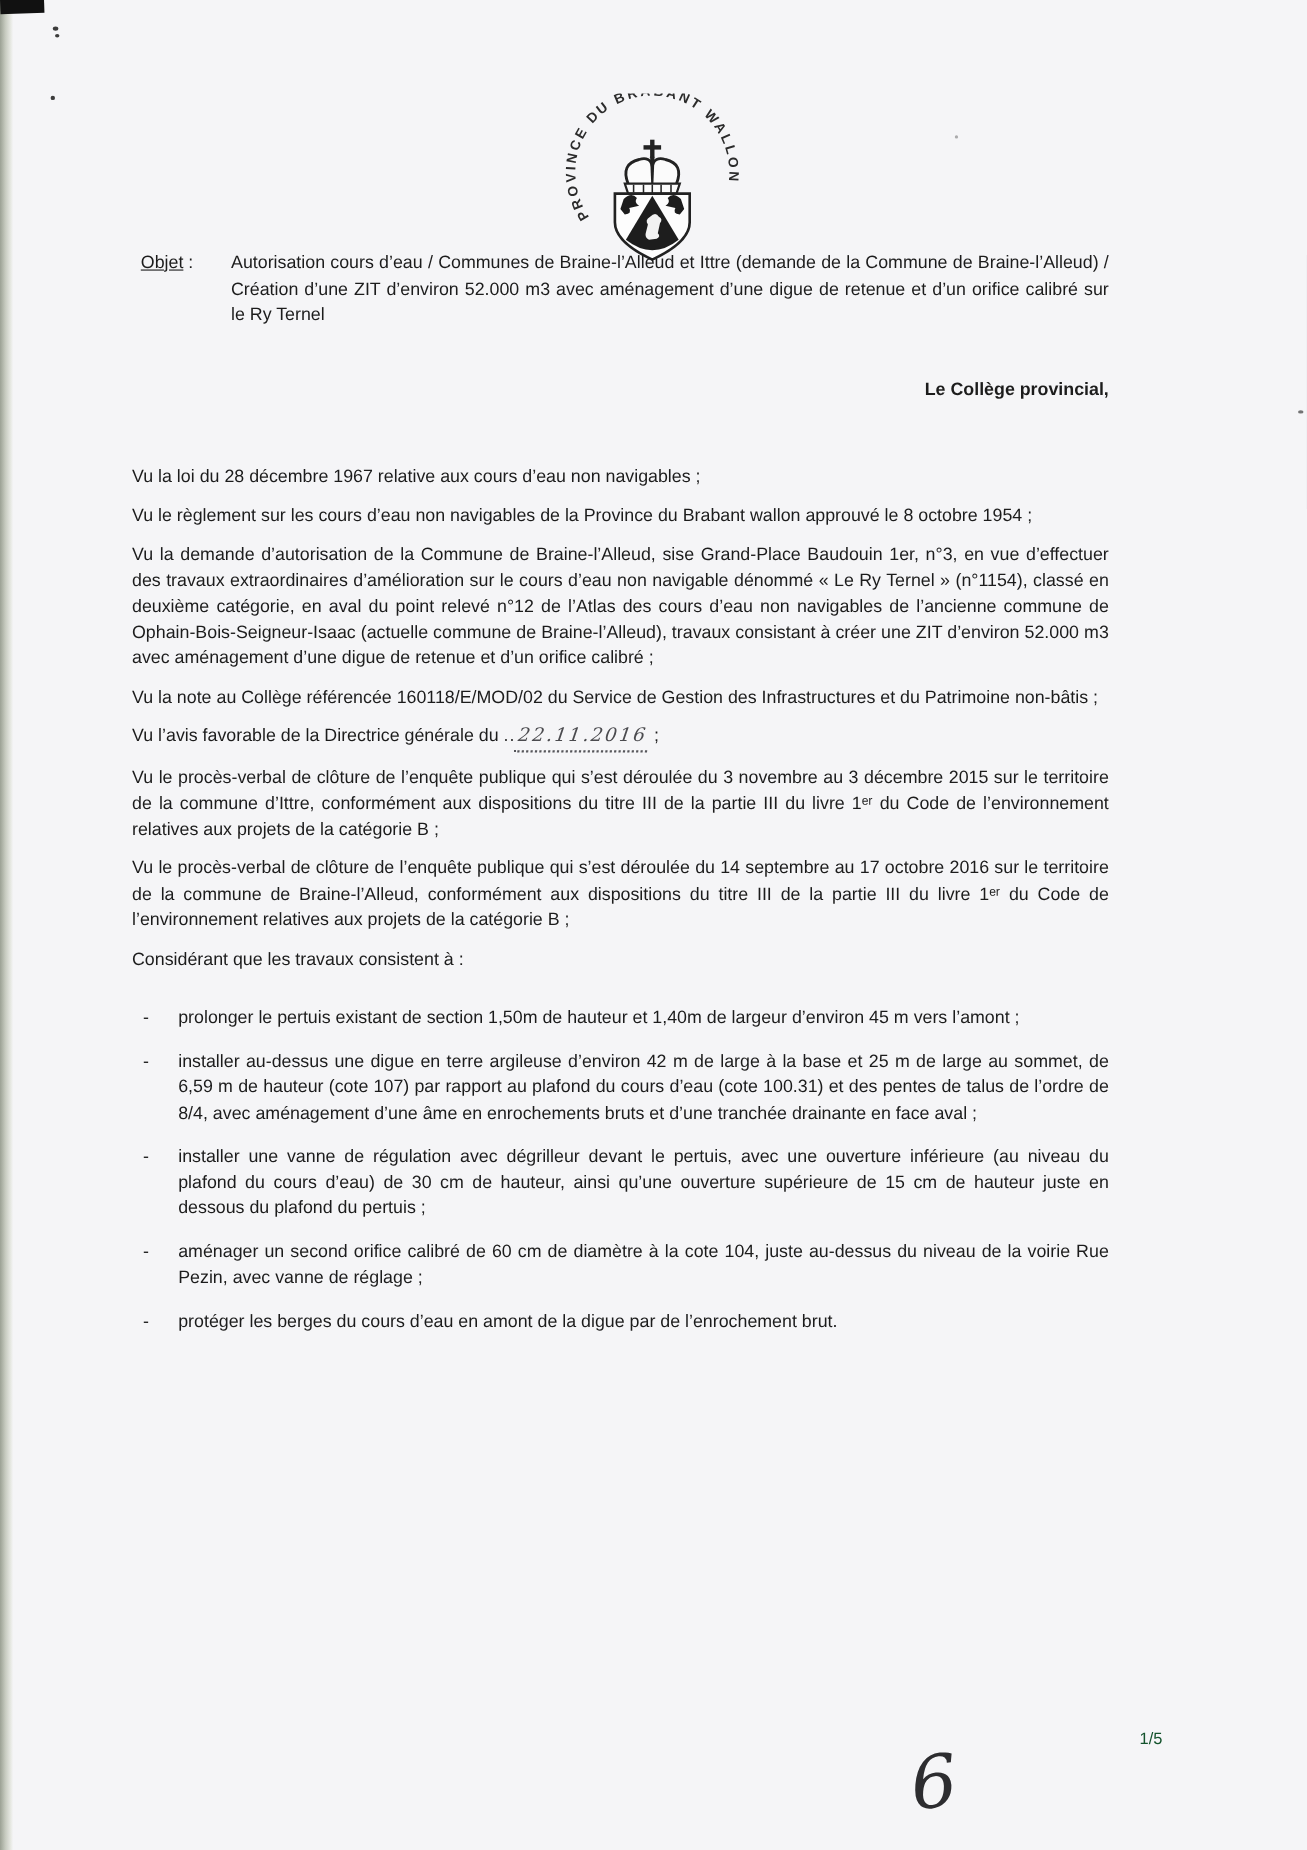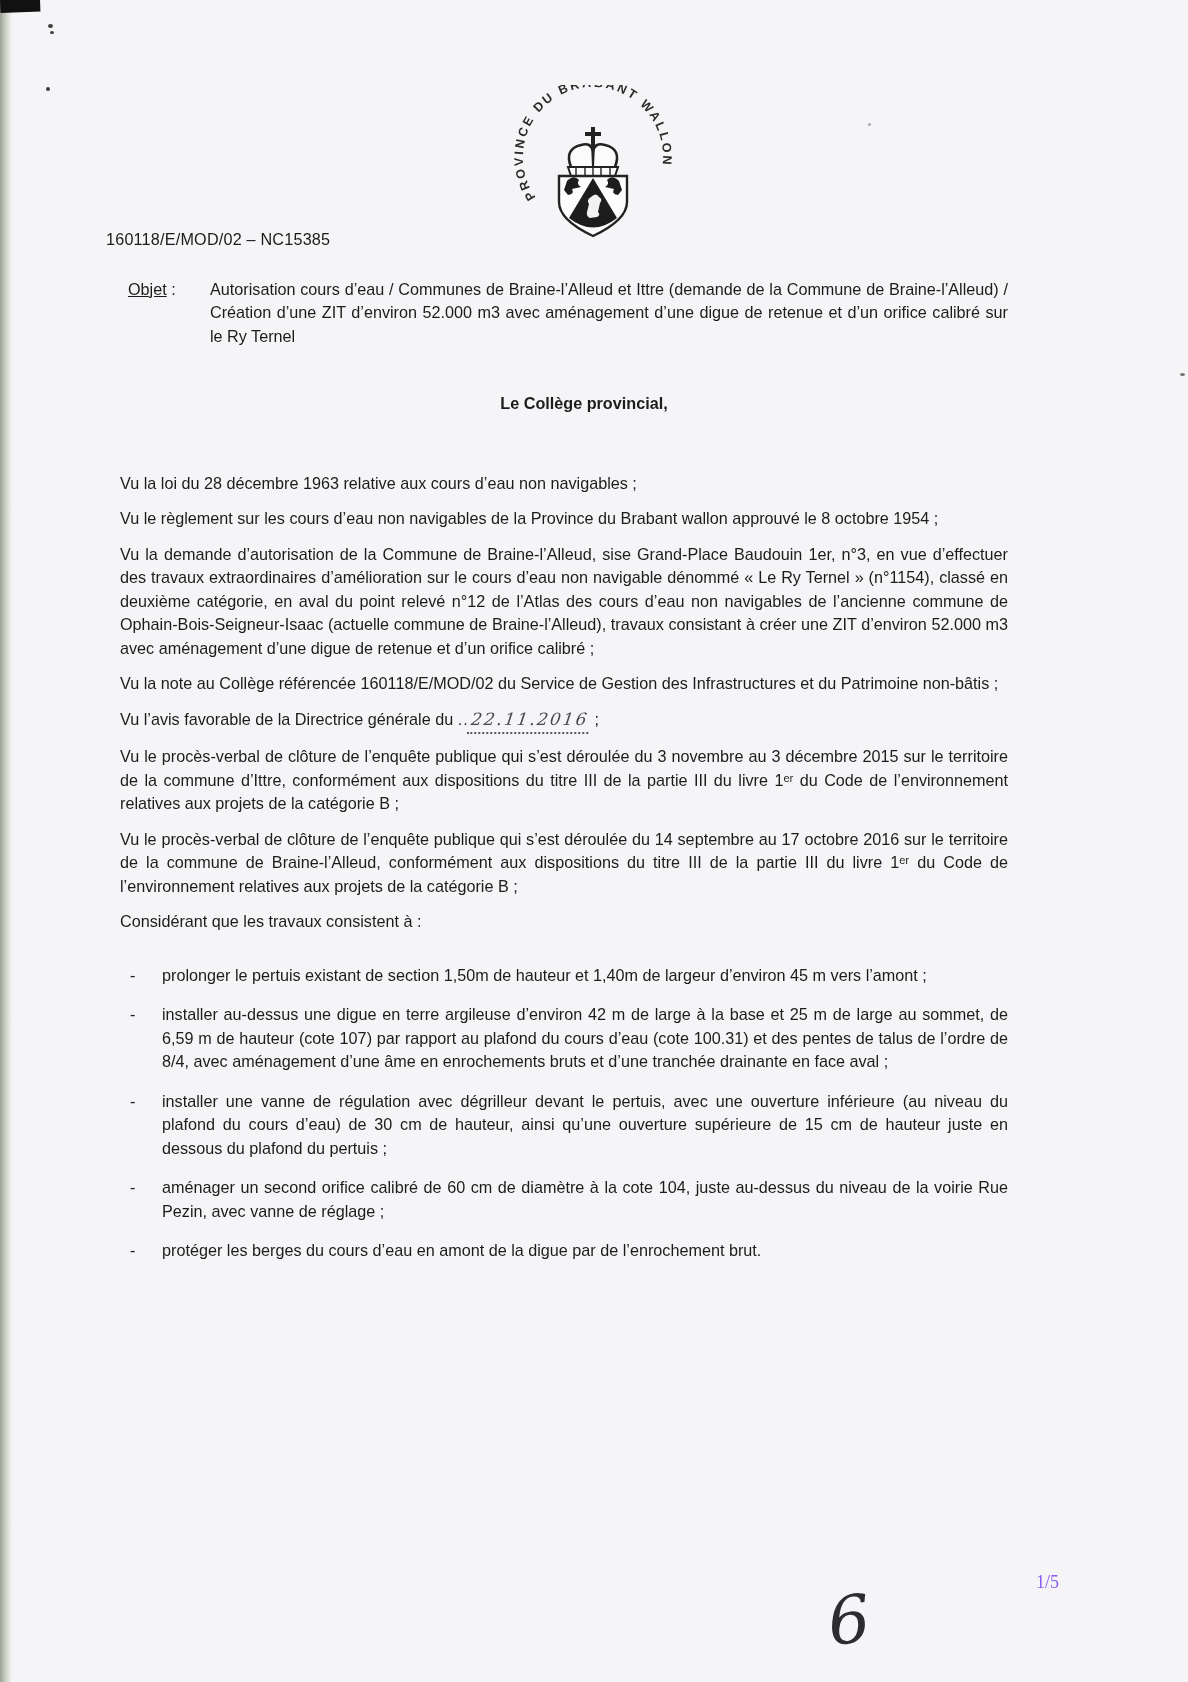--- a/index.html
+++ b/index.html
@@ -27,37 +27,37 @@
   .coa svg{width:100%;height:100%;}
   .coa .arc-text{font-family:"Liberation Sans","DejaVu Sans",sans-serif;font-size:12.5px;font-weight:600;letter-spacing:2.4px;fill:#2b2b2b;}
 
   
   .content{position:absolute;left:120px;top:228px;width:888px;font-size:16.2px;line-height:23.5px;}
   .ref{margin:0 0 26px -14px;letter-spacing:.2px;}
   .objet{display:flex;margin:0 0 44px 8px;}
   .objet .label-wrap{flex:0 0 80px;white-space:nowrap;}
   .objet .label{font-weight:normal;text-decoration:underline;}
   .objet .objet-text{flex:1;text-align:justify;margin-left:2px;}
-  .heading{text-align:center;font-weight:bold;margin:0 0 56px 40px;}
+  .heading{text-align:right;font-weight:bold;margin:0 0 56px 40px;}
   p.para{margin:0 0 12px 0;text-align:justify;}
   p.para.last{margin-bottom:30px;}
   .avis{margin:0 0 12px 0;}
   .handwritten-date{
     font-family:"DejaVu Serif",serif;font-style:italic;
     color:#4b4b4f;letter-spacing:2px;font-size:17px;
     border-bottom:2px dotted #55555a;
     display:inline-block;transform:skewX(-8deg);padding:0 2px;
   }
   .dots{letter-spacing:1px;color:#333;}
   .dash-list .li{display:flex;margin:0 0 16px 8px;}
   .dash-list .dash{flex:0 0 32px;text-align:left;padding-left:2px;}
   .dash-list .li-text{flex:1;text-align:justify;}
 
   
-  .page-number{position:absolute;left:1036px;top:1572px;font-size:18px;font-family:Liberation Serif, serif;color:#8b5cf6;}
+  .page-number{position:absolute;left:1036px;top:1572px;font-size:15px;font-family:Liberation Sans, sans-serif;color:#14532d;}
   .handwritten-six{
     position:absolute;left:828px;top:1588px;
     font-family:"DejaVu Serif",serif;font-style:italic;font-weight:400;
     font-size:66px;color:#2d2d30;transform:rotate(-6deg);line-height:1;
   }
 </style>
 </head>
 <body>
 
 <div class="page">
@@ -88,30 +88,29 @@
       <path d="M86 91 h68 v26 q0 18 -34 34 q-34 -16 -34 -34 z" fill="#fdfdfd" stroke="#222" stroke-width="2.4"></path>
       <path d="M120 93 L96 133 Q120 152 144 133 Z" fill="#1d1d1d"></path>
       <use href="#grif"></use>
       <use href="#grif" transform="translate(240,0) scale(-1,1)"></use>
       <path d="M118 112 q5 -5 8 0 q4 2 1 6 l-2 9 q3 3 -1 5 l-7 1 q-4 -2 -3 -6 l2 -8 q-3 -4 2 -7 z" fill="#f2f2f2"></path>
     </svg>
   </div>
 
   <div class="content">
 
-    <div class="ref">160118/E/MOD/02 – NC15385</div>
 
     <div class="objet">
       <div class="label-wrap"><span class="label">Objet</span><span> :</span></div>
       <div class="objet-text">Autorisation cours d’eau / Communes de Braine-l’Alleud et Ittre (demande de la Commune de Braine-l’Alleud) / Création d’une ZIT d’environ 52.000 m3 avec aménagement d’une digue de retenue et d’un orifice calibré sur le Ry Ternel</div>
     </div>
 
     <div class="heading">Le Collège provincial,</div>
 
-    <p class="para">Vu la loi du 28 décembre 1963 relative aux cours d’eau non navigables ;</p>
+    <p class="para">Vu la loi du 28 décembre 1967 relative aux cours d’eau non navigables ;</p>
     <p class="para">Vu le règlement sur les cours d’eau non navigables de la Province du Brabant wallon approuvé le 8 octobre 1954 ;</p>
     <p class="para">Vu la demande d’autorisation de la Commune de Braine-l’Alleud, sise Grand-Place Baudouin 1er, n°3, en vue d’effectuer des travaux extraordinaires d’amélioration sur le cours d’eau non navigable dénommé « Le Ry Ternel » (n°1154), classé en deuxième catégorie, en aval du point relevé n°12 de l’Atlas des cours d’eau non navigables de l’ancienne commune de Ophain-Bois-Seigneur-Isaac (actuelle commune de Braine-l’Alleud), travaux consistant à créer une ZIT d’environ 52.000 m3 avec aménagement d’une digue de retenue et d’un orifice calibré ;</p>
     <p class="para">Vu la note au Collège référencée 160118/E/MOD/02 du Service de Gestion des Infrastructures et du Patrimoine non-bâtis ;</p>
 
     <p class="para avis"><span>Vu l’avis favorable de la Directrice générale du </span><span class="dots">..</span><span class="handwritten-date">22.11.2016</span><span> ;</span></p>
 
     <p class="para">Vu le procès-verbal de clôture de l’enquête publique qui s’est déroulée du 3 novembre au 3 décembre 2015 sur le territoire de la commune d’Ittre, conformément aux dispositions du titre III de la partie III du livre 1ᵉʳ du Code de l’environnement relatives aux projets de la catégorie B ;</p>
     <p class="para">Vu le procès-verbal de clôture de l’enquête publique qui s’est déroulée du 14 septembre au 17 octobre 2016 sur le territoire de la commune de Braine-l’Alleud, conformément aux dispositions du titre III de la partie III du livre 1ᵉʳ du Code de l’environnement relatives aux projets de la catégorie B ;</p>
     <p class="para last">Considérant que les travaux consistent à :</p>
 

